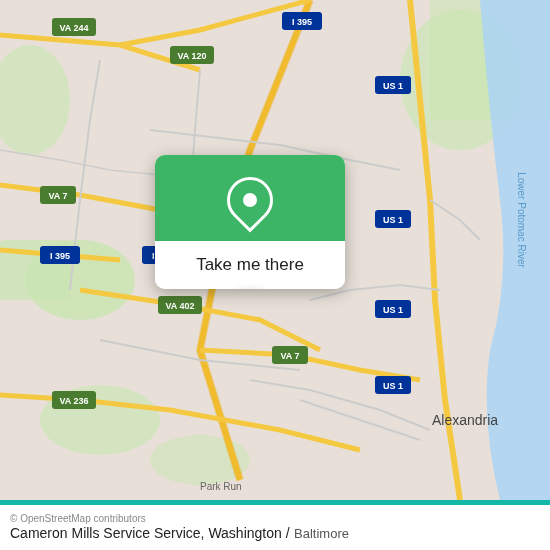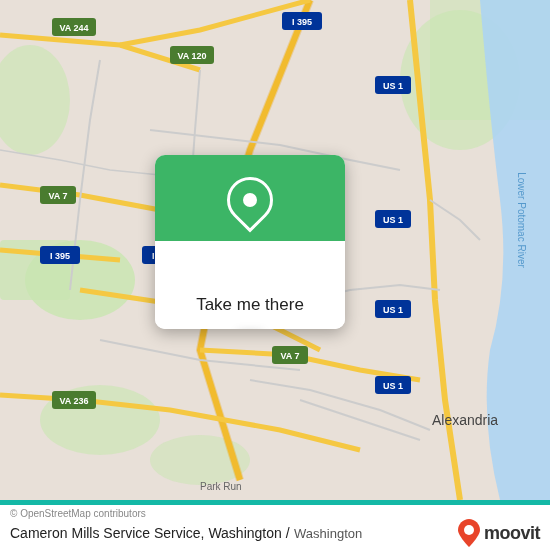--- a/index.html
+++ b/index.html
@@ -33,21 +33,20 @@
       left: 155px;
       width: 190px;
       background: white;
       border-radius: 10px;
       box-shadow: 0 4px 16px rgba(0,0,0,0.3);
       display: flex;
       flex-direction: column;
       align-items: center;
       overflow: hidden;
       z-index: 100;
-      gap: 40px;
     }
 
     .popup-green-area {
       background-color: #3cb566;
       width: 100%;
       display: flex;
       justify-content: center;
       align-items: center;
       padding: 22px 0 18px 0;
     }
@@ -263,24 +262,16 @@
       <span class="popup-button-label">Take me there</span>
     </div>
   </div>
 </div>
 
 <div class="bottom-bar">
   <div class="bottom-bar-attribution">© OpenStreetMap contributors</div>
   <div class="bottom-bar-row">
     <div>
       <span class="bottom-bar-title">Cameron Mills Service Service, Washington /</span>
-      <span class="bottom-bar-subtitle">Washington</span>
-    </div>
-    <div class="moovit-logo">
-
-      <svg width="22" height="28" viewBox="0 0 22 28">
-        <path d="M11,0 C5,0 0,5 0,11 C0,17 11,28 11,28 C11,28 22,17 22,11 C22,5 17,0 11,0Z" fill="#e8442a"></path>
-        <circle cx="11" cy="11" r="5" fill="white"></circle>
-      </svg>
-      <span class="moovit-text">moovit</span>
+      <span class="bottom-bar-subtitle">Baltimore</span>
     </div>
   </div>
 </div>
 
 </body></html>

